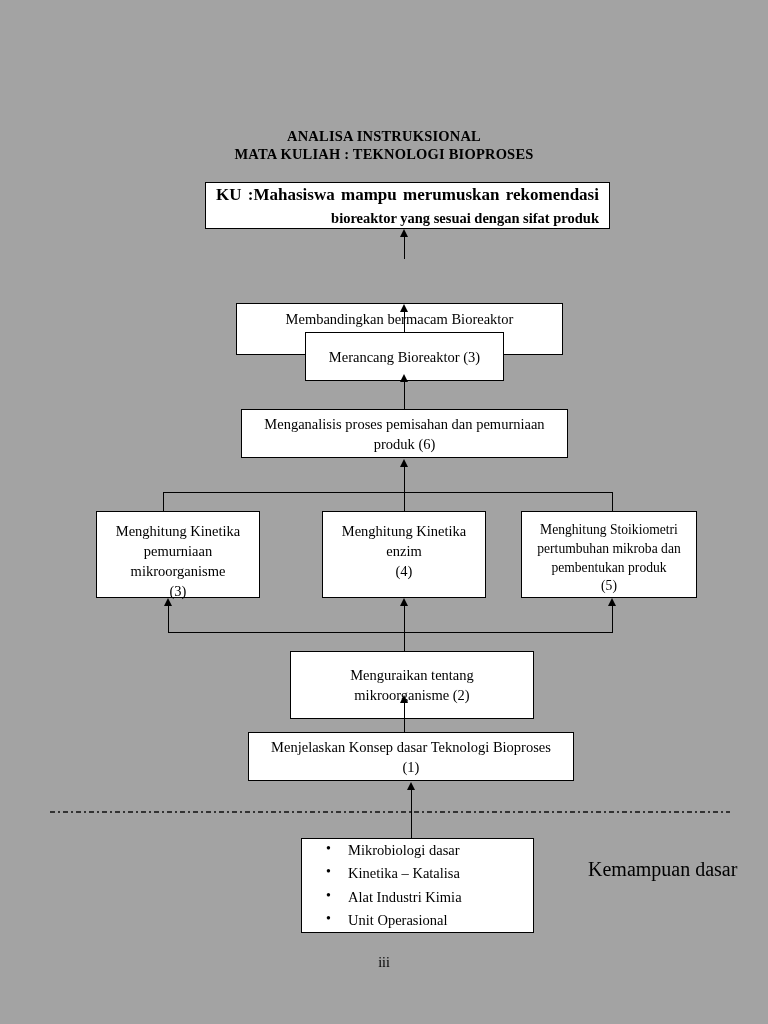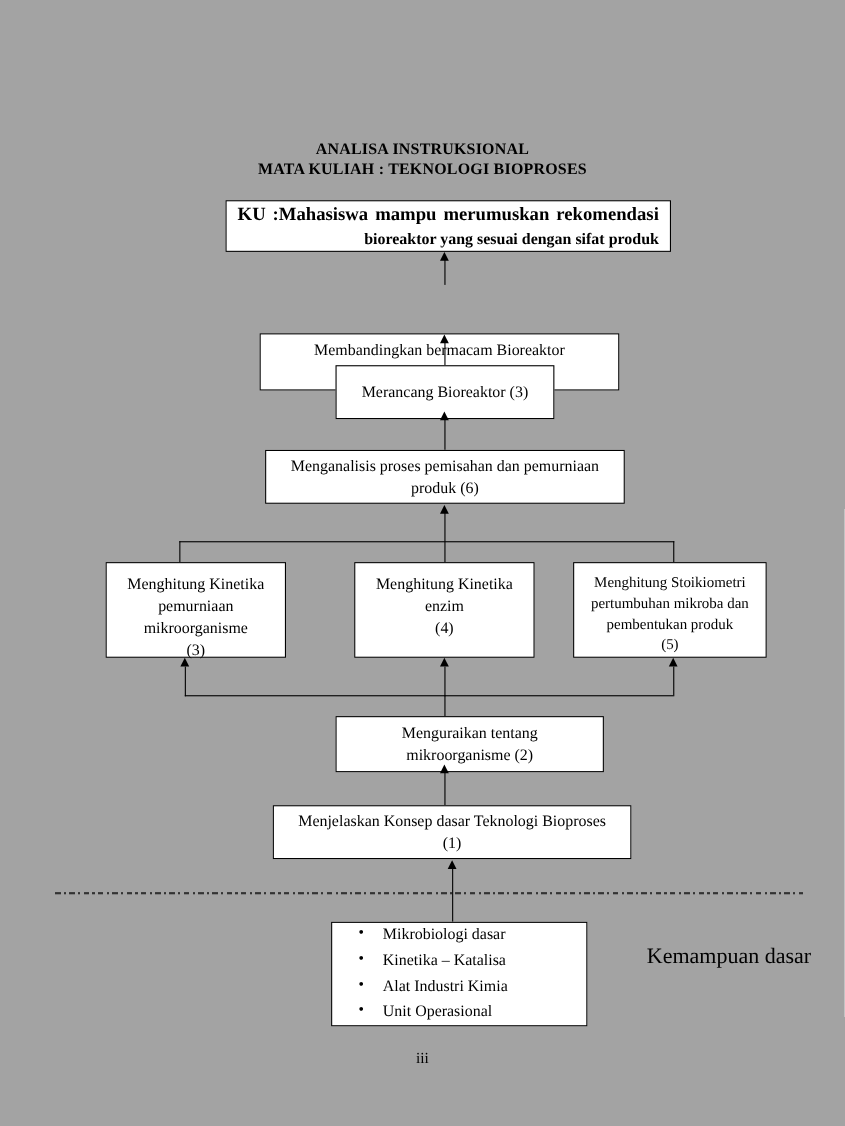--- a/index.html
+++ b/index.html
@@ -75,21 +75,21 @@
 
   #box-8 { left: 236px; top: 259px; width: 327px; height: 52px; margin-top: 44px; }
   #box-7 { left: 305px; top: 332px; width: 199px; height: 49px; }
   #box-6 { left: 241px; top: 409px; width: 327px; height: 49px; }
   #box-3 { left: 96px;  top: 511px; width: 164px; height: 87px; }
   #box-4 { left: 322px; top: 511px; width: 164px; height: 87px;
            justify-content: flex-start; padding-top: 9px; }
   #box-5 { left: 521px; top: 511px; width: 176px; height: 87px;
            justify-content: flex-start; padding-top: 9px; font-size: 13.6px; }
   #box-3 { justify-content: flex-start; padding-top: 9px; }
-  #box-2 { left: 290px; top: 651px; width: 244px; height: 51px; margin-left: 15px; }
+  #box-2 { left: 290px; top: 651px; width: 244px; height: 68px; }
   #box-1 { left: 248px; top: 732px; width: 326px; height: 49px; }
 
   
   #box-list {
     position: absolute;
     left: 301px; top: 838px; width: 233px; height: 95px;
     border: 1.3px solid #000000;
     box-sizing: border-box;
     background: #ffffff;
     display: flex;

